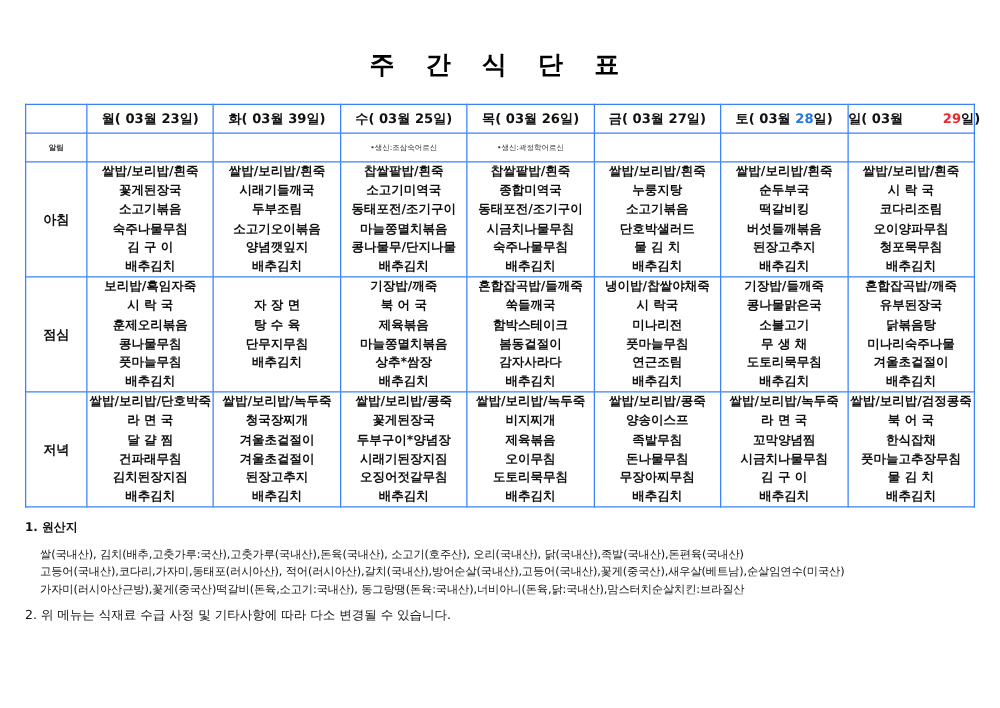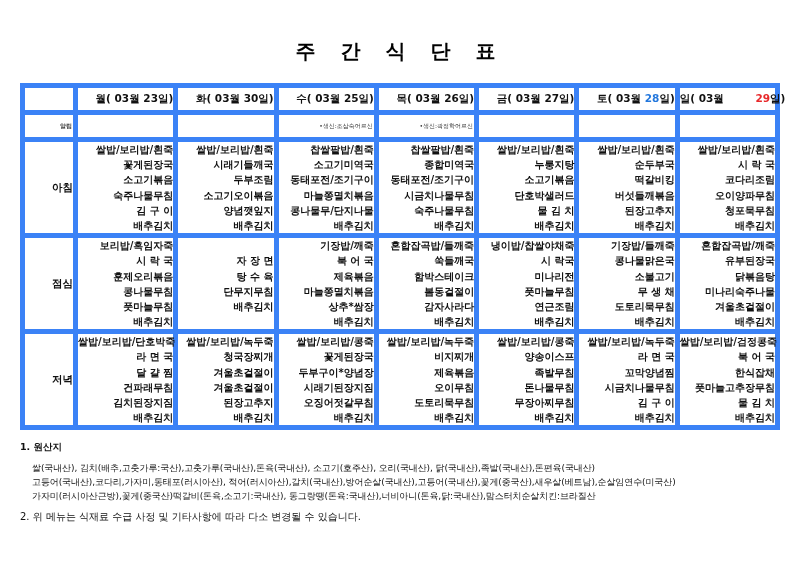--- a/index.html
+++ b/index.html
@@ -30,22 +30,22 @@
     padding-bottom: 18px;
     color: #000;
   }
   table.menu {
     border-collapse: collapse;
     margin: 0 auto;
     width: 760px;
     table-layout: fixed;
   }
   table.menu th, table.menu td {
-    border: 5px solid #3b82f6;
-    text-align: right;
+    border: 1px solid #3b82f6;
+    text-align: center;
     vertical-align: middle;
     font-size: 10.5px;
     color: #111;
     padding: 0;
   }
   th.corner {
     width: 48px;
     border-left: 1px solid #ffffff;
     border-top: 1px solid #ffffff;
   }
@@ -113,21 +113,21 @@
   <div class="title">주 간 식 단 표</div>
 
   <table class="menu">
     <thead>
       <tr>
         <th class="corner"></th>
         <th class="dayhead">
           <span>월</span><span>( 03월 </span><span class="daynum">23</span><span>일)</span>
         </th>
         <th class="dayhead">
-          <span>화</span><span>( 03월 </span><span class="daynum">30</span><span>일)</span>
+          <span>화</span><span>( 03월 </span><span class="daynum">39</span><span>일)</span>
         </th>
         <th class="dayhead">
           <span>수</span><span>( 03월 </span><span class="daynum">25</span><span>일)</span>
         </th>
         <th class="dayhead">
           <span>목</span><span>( 03월 </span><span class="daynum">26</span><span>일)</span>
         </th>
         <th class="dayhead">
           <span>금</span><span>( 03월 </span><span class="daynum">27</span><span>일)</span>
         </th>

